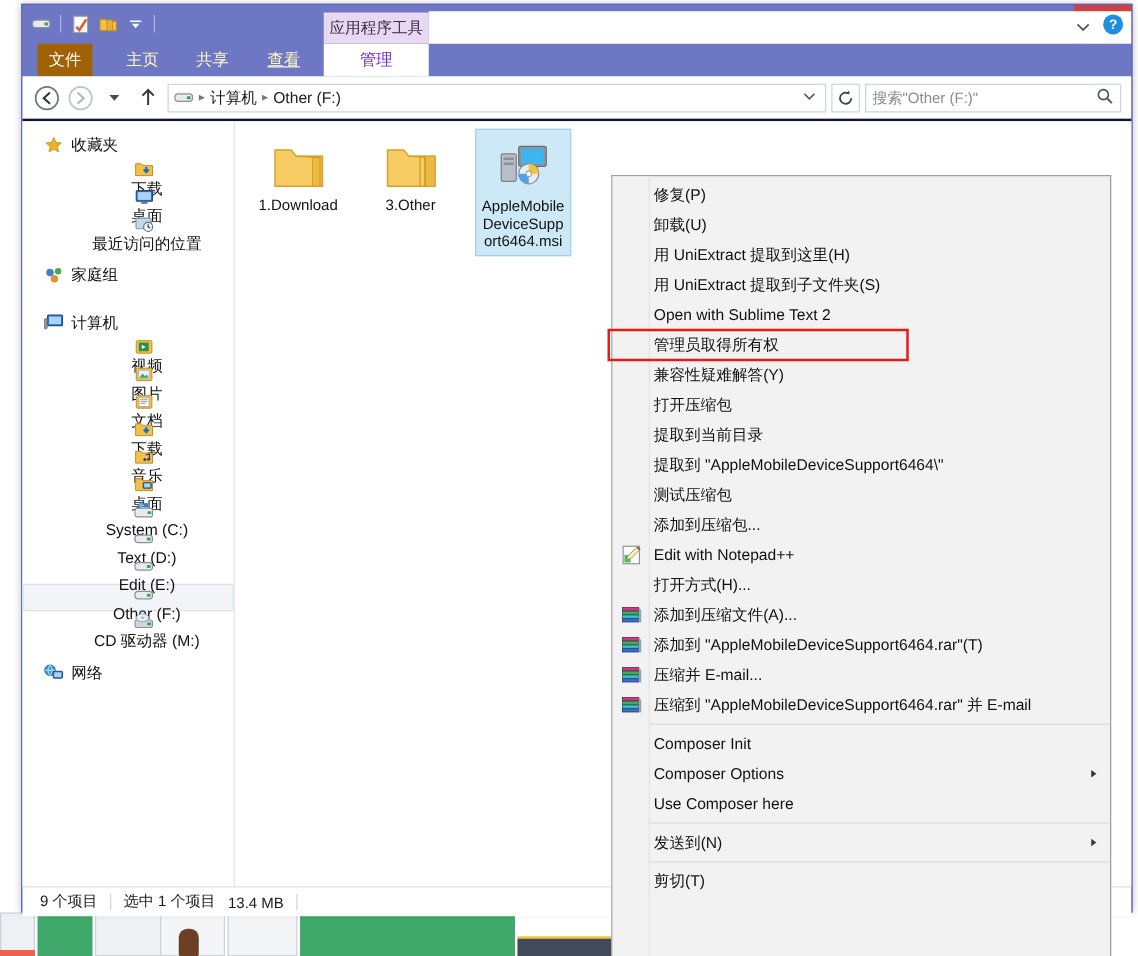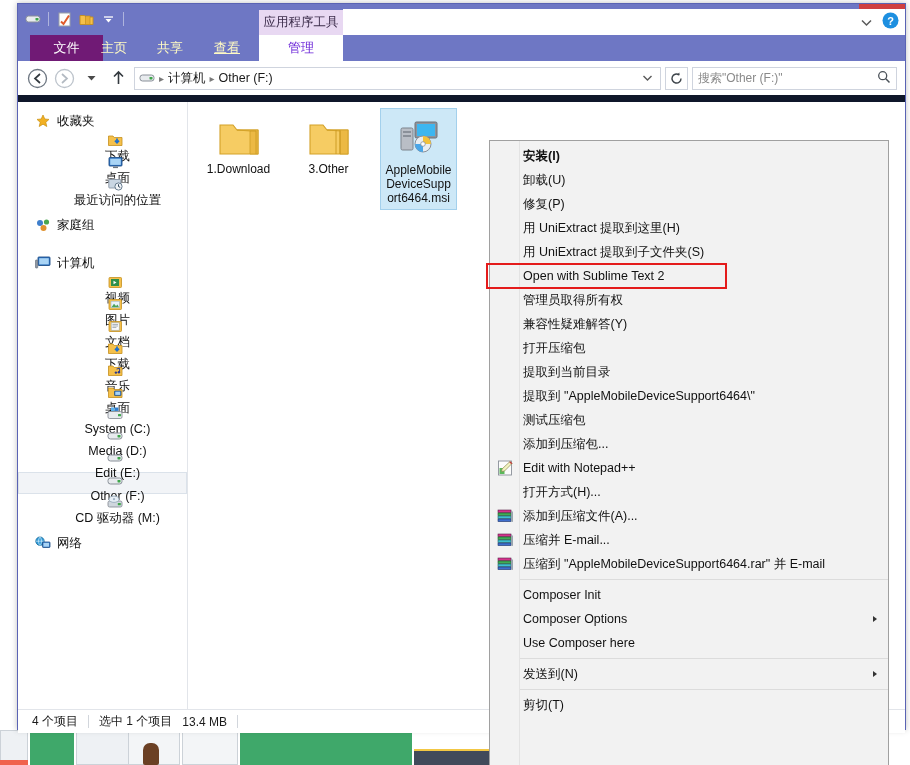--- a/index.html
+++ b/index.html
@@ -62,21 +62,21 @@
 
   
   #ribbon {
     position: relative; height: 26px; width: 100%;
     background: #6e77c4;
   }
   .rtab {
     position: absolute; top: 0; height: 26px; line-height: 26px;
     font-size: 13px; text-align: center; color: #fef9c3;
   }
-  .rtab.file { left: 12px; width: 73px; background: #701a75; color: #fff; }
+  .rtab.file { left: 12px; width: 44px; background: #a16207; color: #fff; }
   .rtab.home { left: 72px; width: 48px; }
   .rtab.share { left: 128px; width: 48px; }
   .rtab.view { left: 185px; width: 48px; text-decoration: underline; }
   .rtab.manage { left: 241px; width: 84px; background: #ffffff; color: #6d28d9; }
 
   
   #ribbon-body {
     position: relative; height: 0;
   }
   #ribbon-right {
@@ -112,21 +112,21 @@
     font-size: 12px; color: #8a8a8a;
   }
   #searchbox .mag { margin-left: auto; }
 
   
   #bodyrow {
     position: relative;
     height: 614px; width: 100%;
     background: #fff;
     display: flex;
-    border-top: 7px solid #0f172a;
+    border-top: 2px solid #0f172a;
   }
   #sidebar {
     width: 170px; height: 100%;
     background: #ffffff;
     border-right: 1px solid #e2e5ea;
     padding-top: 8px; overflow: hidden;
   }
   .nav-item {
     display: flex; align-items: center; height: 22px;
     font-size: 12.5px; color: #111; white-space: nowrap;
@@ -516,21 +516,21 @@
         </span>
         <span>System (C:)</span>
       </div>
       <div class="nav-item child">
         <span class="ni-icon">
           <svg width="16" height="12" viewBox="0 0 16 12">
               <rect x="1" y="3" width="14" height="6" rx="2.5" fill="#e8ebee" stroke="#8a9099" stroke-width="1"></rect>
               <rect x="10.5" y="5" width="3" height="2.4" rx="0.6" fill="#3ea64a"></rect>
             </svg>
         </span>
-        <span>Media (D:)</span>
+        <span>Text (D:)</span>
       </div>
       <div class="nav-item child">
         <span class="ni-icon">
           <svg width="16" height="12" viewBox="0 0 16 12">
               <rect x="1" y="3" width="14" height="6" rx="2.5" fill="#e8ebee" stroke="#8a9099" stroke-width="1"></rect>
               <rect x="10.5" y="5" width="3" height="2.4" rx="0.6" fill="#3ea64a"></rect>
             </svg>
         </span>
         <span>Edit (E:)</span>
       </div>
@@ -611,39 +611,36 @@
               <circle cx="27" cy="26" r="2.3" fill="#fff" stroke="#8a9099" stroke-width="0.8"></circle>
             </svg>
           </span>
           <span class="t-label">AppleMobileDeviceSupport6464.msi</span>
         </div>
       </div>
     </div>
   </div>
 
   <div id="statusbar">
-    <span class="sb-seg">4 个项目</span>
+    <span class="sb-seg">9 个项目</span>
     <span class="sb-div"></span>
     <span class="sb-seg">选中 1 个项目</span>
     <span class="sb-seg">13.4 MB</span>
     <span class="sb-div"></span>
   </div>
 </div>
 
 <div id="ctxmenu">
   <div class="gutter"></div>
   <div id="ctx-items">
-      <div class="mi bold">
-        <span>安装(I)</span>
+      <div class="mi">
+        <span>修复(P)</span>
       </div>
       <div class="mi">
         <span>卸载(U)</span>
-      </div>
-      <div class="mi">
-        <span>修复(P)</span>
       </div>
       <div class="mi">
         <span>用 UniExtract 提取到这里(H)</span>
       </div>
       <div class="mi">
         <span>用 UniExtract 提取到子文件夹(S)</span>
       </div>
       <div class="mi">
         <span>Open with Sublime Text 2</span>
       </div>
@@ -697,32 +694,44 @@
       <div class="mi">
         <span class="mi-icon">
           <svg width="17" height="16" viewBox="0 0 17 16">
             <rect x="1" y="2" width="13" height="2.6" fill="#d4338c" stroke="#5a1f47" stroke-width="0.6"></rect>
             <rect x="1" y="5" width="13" height="2.6" fill="#3fae55" stroke="#1e5a2a" stroke-width="0.6"></rect>
             <rect x="1" y="8" width="13" height="2.6" fill="#3fc0cf" stroke="#1e5f68" stroke-width="0.6"></rect>
             <rect x="1" y="11" width="13" height="2.6" fill="#3f6fce" stroke="#1e3468" stroke-width="0.6"></rect>
             <path d="M14 2 L16 4 L16 14 L14 13.6 Z" fill="#9aa4ae"></path>
           </svg>
         </span>
-        <span>压缩并 E-mail...</span>
+        <span>添加到 "AppleMobileDeviceSupport6464.rar"(T)</span>
       </div>
       <div class="mi">
         <span class="mi-icon">
           <svg width="17" height="16" viewBox="0 0 17 16">
             <rect x="1" y="2" width="13" height="2.6" fill="#d4338c" stroke="#5a1f47" stroke-width="0.6"></rect>
             <rect x="1" y="5" width="13" height="2.6" fill="#3fae55" stroke="#1e5a2a" stroke-width="0.6"></rect>
             <rect x="1" y="8" width="13" height="2.6" fill="#3fc0cf" stroke="#1e5f68" stroke-width="0.6"></rect>
             <rect x="1" y="11" width="13" height="2.6" fill="#3f6fce" stroke="#1e3468" stroke-width="0.6"></rect>
             <path d="M14 2 L16 4 L16 14 L14 13.6 Z" fill="#9aa4ae"></path>
           </svg>
         </span>
+        <span>压缩并 E-mail...</span>
+      </div>
+      <div class="mi">
+        <span class="mi-icon">
+          <svg width="17" height="16" viewBox="0 0 17 16">
+            <rect x="1" y="2" width="13" height="2.6" fill="#d4338c" stroke="#5a1f47" stroke-width="0.6"></rect>
+            <rect x="1" y="5" width="13" height="2.6" fill="#3fae55" stroke="#1e5a2a" stroke-width="0.6"></rect>
+            <rect x="1" y="8" width="13" height="2.6" fill="#3fc0cf" stroke="#1e5f68" stroke-width="0.6"></rect>
+            <rect x="1" y="11" width="13" height="2.6" fill="#3f6fce" stroke="#1e3468" stroke-width="0.6"></rect>
+            <path d="M14 2 L16 4 L16 14 L14 13.6 Z" fill="#9aa4ae"></path>
+          </svg>
+        </span>
         <span>压缩到 "AppleMobileDeviceSupport6464.rar" 并 E-mail</span>
       </div>
       <div class="msep"></div>
       <div class="mi">
         <span>Composer Init</span>
       </div>
       <div class="mi">
         <span>Composer Options</span>
         <span class="arrow"></span>
       </div>

